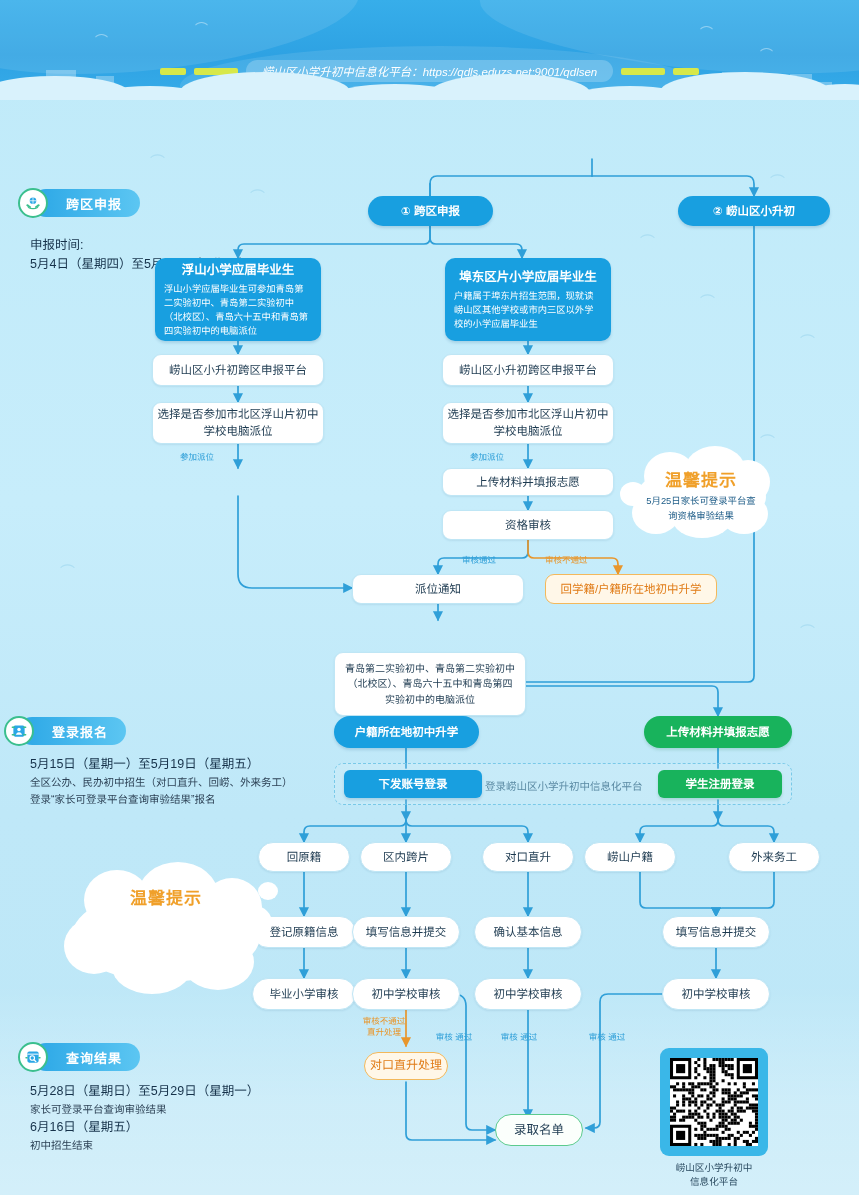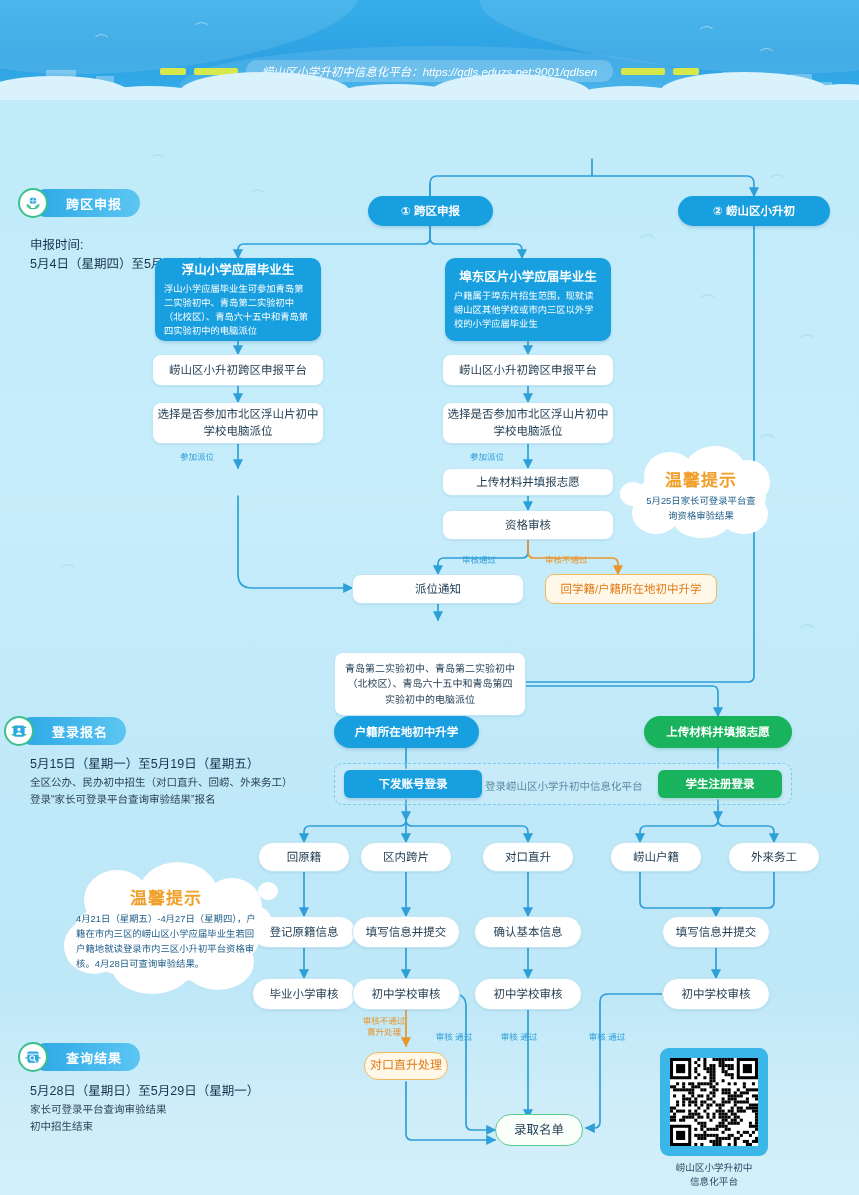--- a/index.html
+++ b/index.html
@@ -369,20 +369,21 @@
         <path d="M2.6 13h1.6M19.8 13h1.6" stroke="#3bbf8e" stroke-width="1.7" stroke-linecap="round"></path>
       </svg>
     </div>
     <div class="pill">
       <span>查询结果</span>
     </div>
   </div>
   <div class="badge-text" style="left:30px;top:1082px;width:330px;">
     <div class="big">5月28日（星期日）至5月29日（星期一）</div>
     <div class="sm">家长可登录平台查询审验结果</div>
+    <div class="big">6月16日（星期五）</div>
     <div class="sm">初中招生结束</div>
   </div>
 
 
   <div class="node blue rounded" style="left:368px;top:196px;width:125px;height:30px;">① 跨区申报</div>
 
   <div class="node blue rounded" style="left:678px;top:196px;width:152px;height:30px;">② 崂山区小升初</div>
 
   <div class="node blue" style="left:155px;top:258px;width:166px;height:83px;border-radius:10px;">
     <div class="inner">
@@ -428,21 +429,21 @@
   <div class="node green rounded" style="left:644px;top:716px;width:148px;height:32px;">上传材料并填报志愿</div>
 
   <div class="dashbox" style="left:334px;top:763px;width:458px;height:42px;"></div>
   <div class="node blue pillbtn" style="left:344px;top:770px;width:138px;height:28px;">下发账号登录</div>
   <div class="dashlabel" style="left:485px;top:778px;">登录崂山区小学升初中信息化平台</div>
   <div class="node green pillbtn" style="left:658px;top:770px;width:124px;height:28px;">学生注册登录</div>
 
   <div class="node white rounded" style="left:258px;top:842px;width:92px;height:30px;">回原籍</div>
   <div class="node white rounded" style="left:360px;top:842px;width:92px;height:30px;">区内跨片</div>
   <div class="node white rounded" style="left:482px;top:842px;width:92px;height:30px;">对口直升</div>
-  <div class="node white rounded" style="left:610px;top:842px;width:92px;height:30px;">崂山户籍</div>
+  <div class="node white rounded" style="left:584px;top:842px;width:92px;height:30px;">崂山户籍</div>
   <div class="node white rounded" style="left:728px;top:842px;width:92px;height:30px;">外来务工</div>
 
   <div class="node white rounded" style="left:252px;top:916px;width:104px;height:32px;">登记原籍信息</div>
   <div class="node white rounded" style="left:352px;top:916px;width:108px;height:32px;">填写信息并提交</div>
   <div class="node white rounded" style="left:474px;top:916px;width:108px;height:32px;">确认基本信息</div>
   <div class="node white rounded" style="left:662px;top:916px;width:108px;height:32px;">填写信息并提交</div>
 
   <div class="node white rounded" style="left:252px;top:978px;width:104px;height:32px;">毕业小学审核</div>
   <div class="node white rounded" style="left:352px;top:978px;width:108px;height:32px;">初中学校审核</div>
   <div class="node white rounded" style="left:474px;top:978px;width:108px;height:32px;">初中学校审核</div>
@@ -480,21 +481,20 @@
     <div class="lobe" style="left:22px;top:8px;width:66px;height:60px;"></div>
     <div class="lobe" style="left:76px;top:0px;width:80px;height:66px;"></div>
     <div class="lobe" style="left:140px;top:16px;width:60px;height:58px;"></div>
     <div class="lobe" style="left:2px;top:56px;width:60px;height:56px;"></div>
     <div class="lobe" style="left:50px;top:78px;width:80px;height:54px;"></div>
     <div class="lobe" style="left:120px;top:72px;width:72px;height:56px;"></div>
     <div class="lobe" style="left:176px;top:44px;width:34px;height:34px;"></div>
     <div class="lobe" style="left:196px;top:20px;width:20px;height:18px;"></div>
     <div class="txt" style="top:22px;">
       <div class="tiphead">温馨提示</div>
-      <div class="tipbody">4月21日（星期五）-4月27日（星期四），户籍在市内三区的崂山区小学应届毕业生若回户籍地就读登录市内三区小升初平台资格审核。4月28日可查询审验结果。</div>
     </div>
   </div>
 
   <div class="qrwrap" style="left:660px;top:1048px;">
     <div class="qrbox">
       <div class="qrinner" id="qrc"><svg width="88" height="88" viewBox="0 0 88 88">
             <rect x="27.310344827586206" y="0" width="3.0344827586206895" height="3.0344827586206895" fill="#000"></rect>
             <rect x="33.37931034482759" y="0" width="3.0344827586206895" height="3.0344827586206895" fill="#000"></rect>
             <rect x="42.48275862068965" y="0" width="3.0344827586206895" height="3.0344827586206895" fill="#000"></rect>
             <rect x="45.51724137931034" y="0" width="3.0344827586206895" height="3.0344827586206895" fill="#000"></rect>

